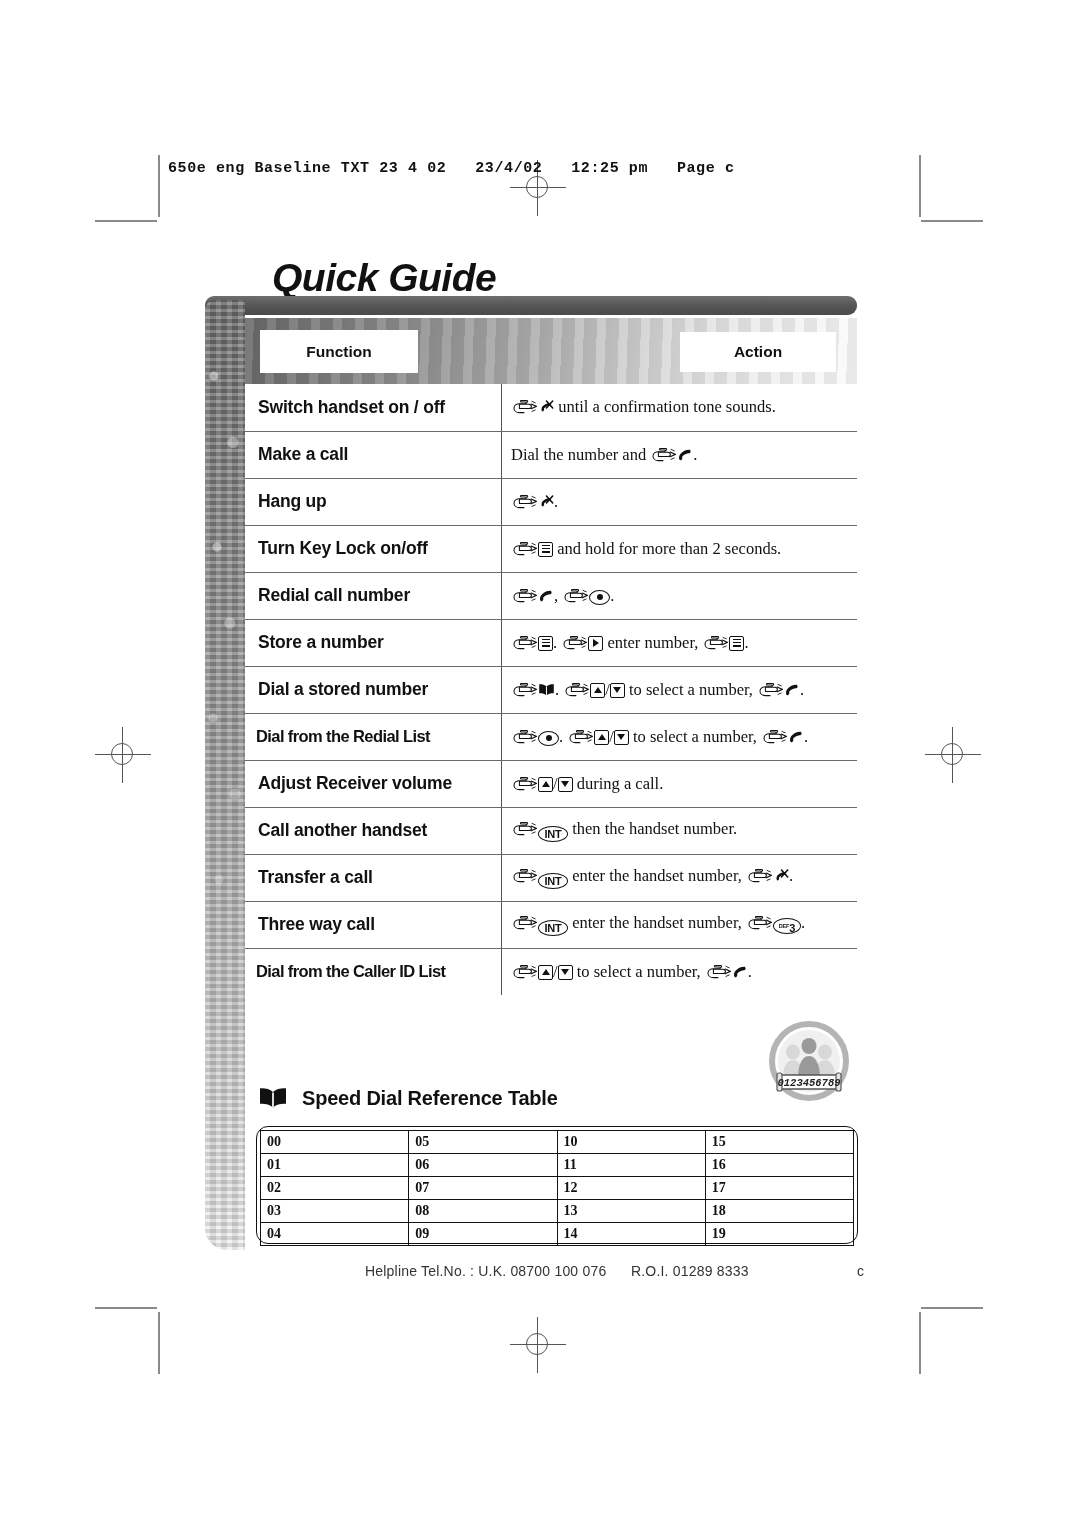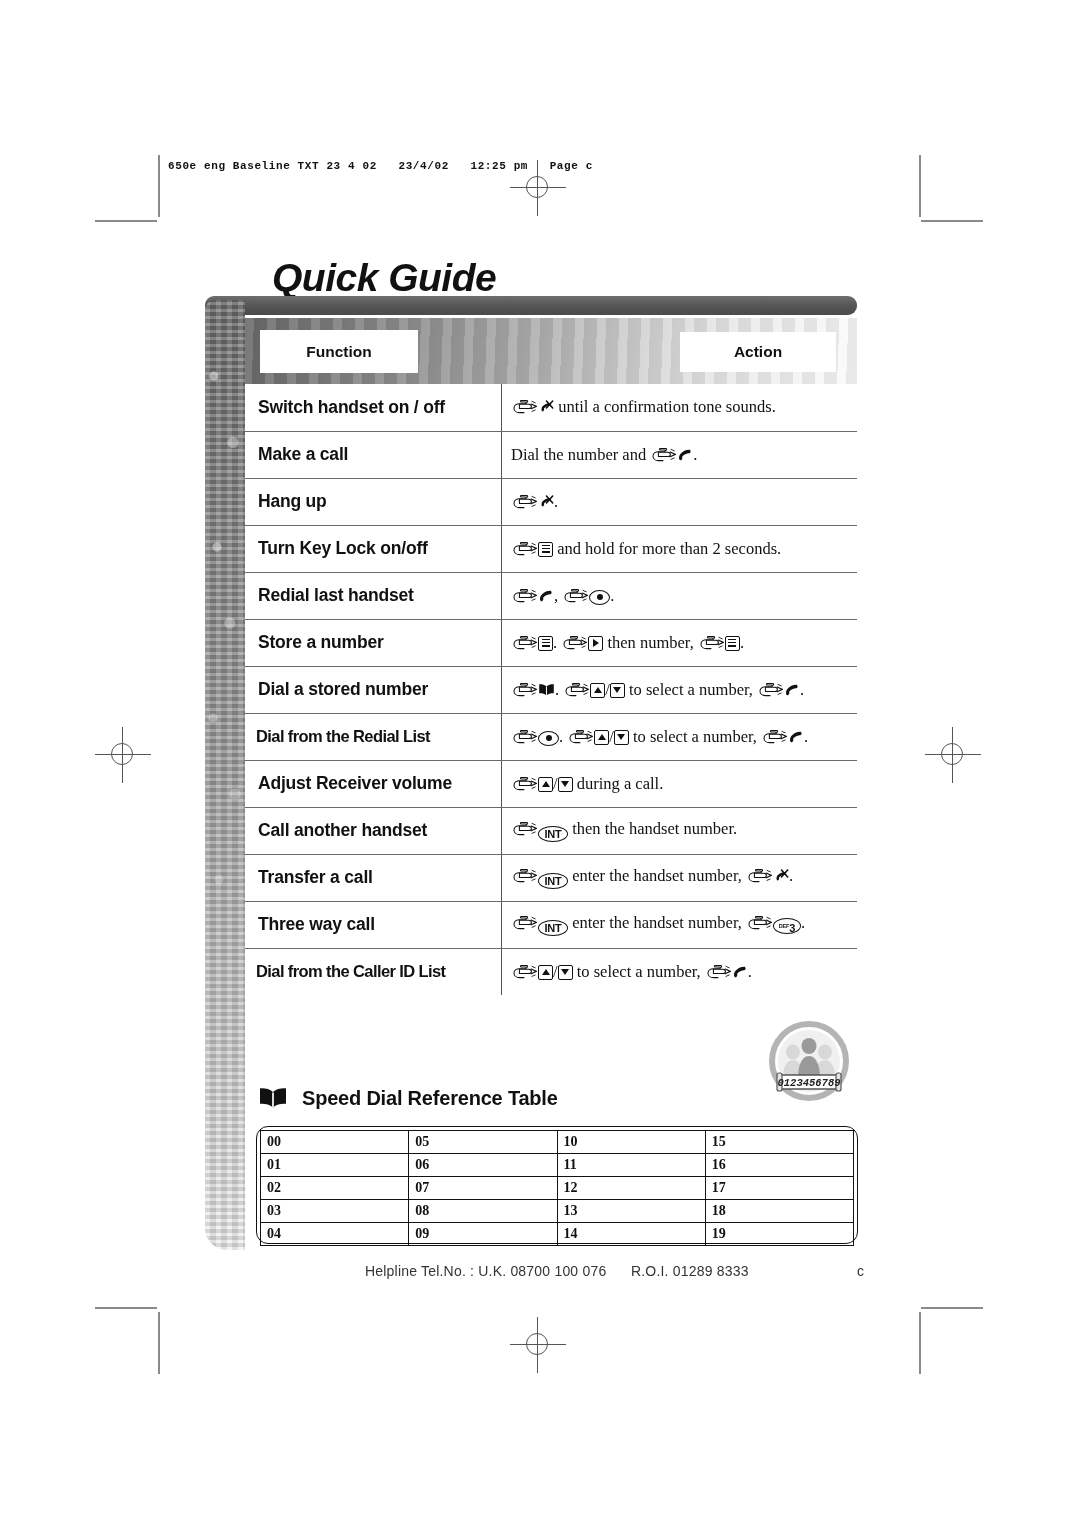--- a/index.html
+++ b/index.html
@@ -29,21 +29,21 @@
   .reg-mark .hl {
     position: absolute; top: 27px; left: 0; height: 1.4px; width: 56px; background: #555;
   }
 
   
   .slug {
     position: absolute;
     left: 168px; top: 160px;
     font-family: "Liberation Mono", monospace;
     font-weight: bold;
-    font-size: 11px;
+    font-size: 15px;
     letter-spacing: 0.6px;
     color: #111;
     white-space: pre;
   }
 
   
   .page {
     position: absolute;
     left: 0; top: 0; width: 1080px; height: 1528px;
   }
@@ -387,21 +387,21 @@
       <td class="fn">Turn Key Lock on/off</td>
       <td class="ac">
         <svg class="ic hand" viewBox="0 0 26 15">
               <use href="#g-hand"></use>
             </svg><span class="ic keybox menu"></span>
         <span>and hold for more than 2 seconds.</span>
       </td>
     </tr>
 
     <tr>
-      <td class="fn">Redial last handset</td>
+      <td class="fn">Redial call number</td>
       <td class="ac">
         <svg class="ic hand" viewBox="0 0 26 15">
               <use href="#g-hand"></use>
             </svg><svg class="ic phone-on" viewBox="0 0 17 14">
               <use href="#g-phone-on"></use>
             </svg><span>,</span>
         <svg class="ic hand" viewBox="0 0 26 15">
               <use href="#g-hand"></use>
             </svg><span class="ic oval redial"></span><span>.</span>
       </td>
@@ -409,21 +409,21 @@
 
     <tr>
       <td class="fn">Store a number</td>
       <td class="ac">
         <svg class="ic hand" viewBox="0 0 26 15">
               <use href="#g-hand"></use>
             </svg><span class="ic keybox menu"></span><span>.</span>
         <svg class="ic hand" viewBox="0 0 26 15">
               <use href="#g-hand"></use>
             </svg><span class="ic keybox tri right"></span>
-        <span>then number,</span>
+        <span>enter number,</span>
         <svg class="ic hand" viewBox="0 0 26 15">
               <use href="#g-hand"></use>
             </svg><span class="ic keybox menu"></span><span>.</span>
       </td>
     </tr>
 
     <tr>
       <td class="fn">Dial a stored number</td>
       <td class="ac">
         <svg class="ic hand" viewBox="0 0 26 15">

